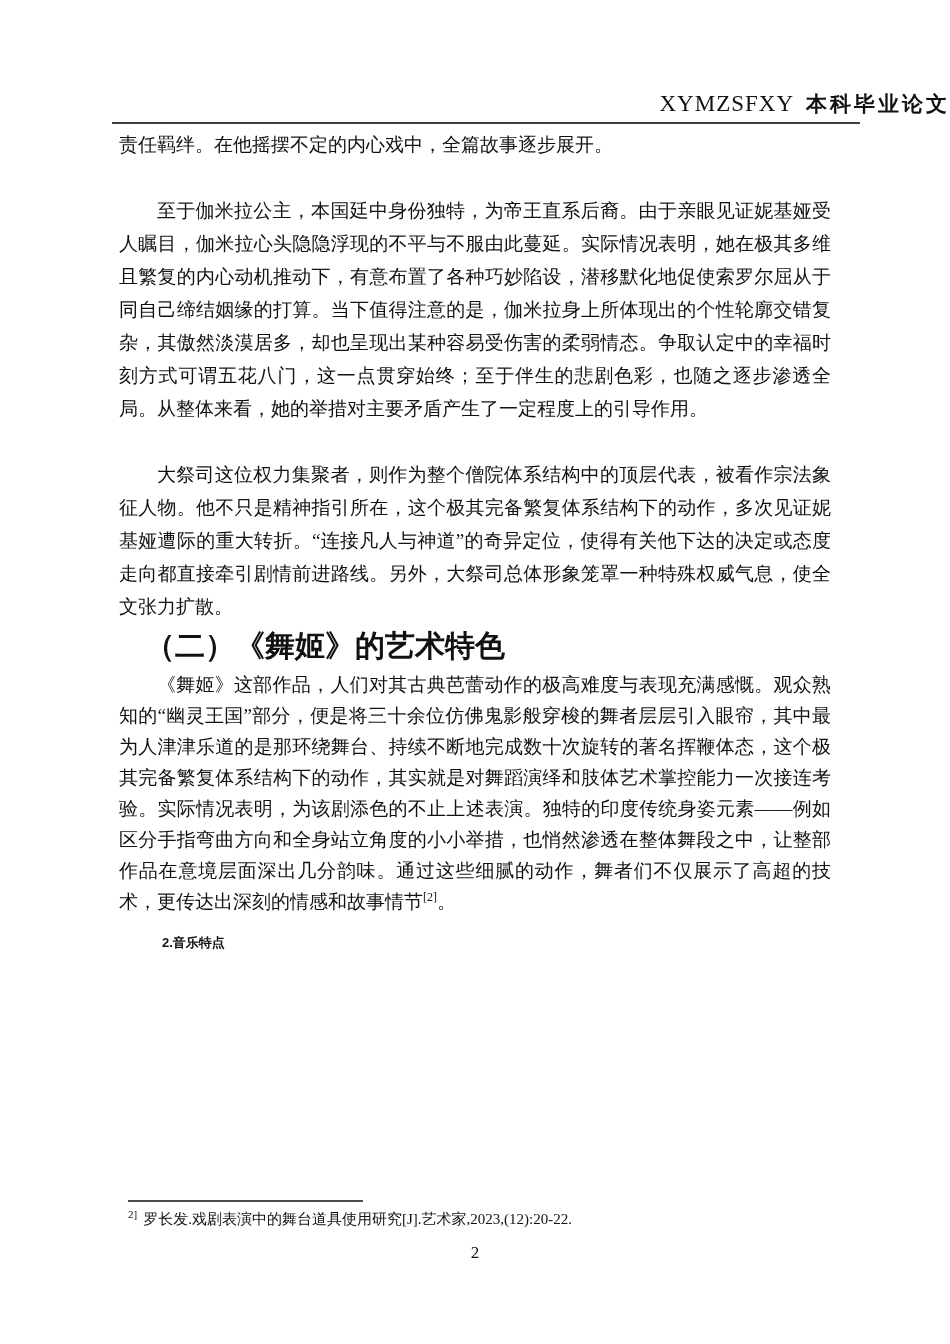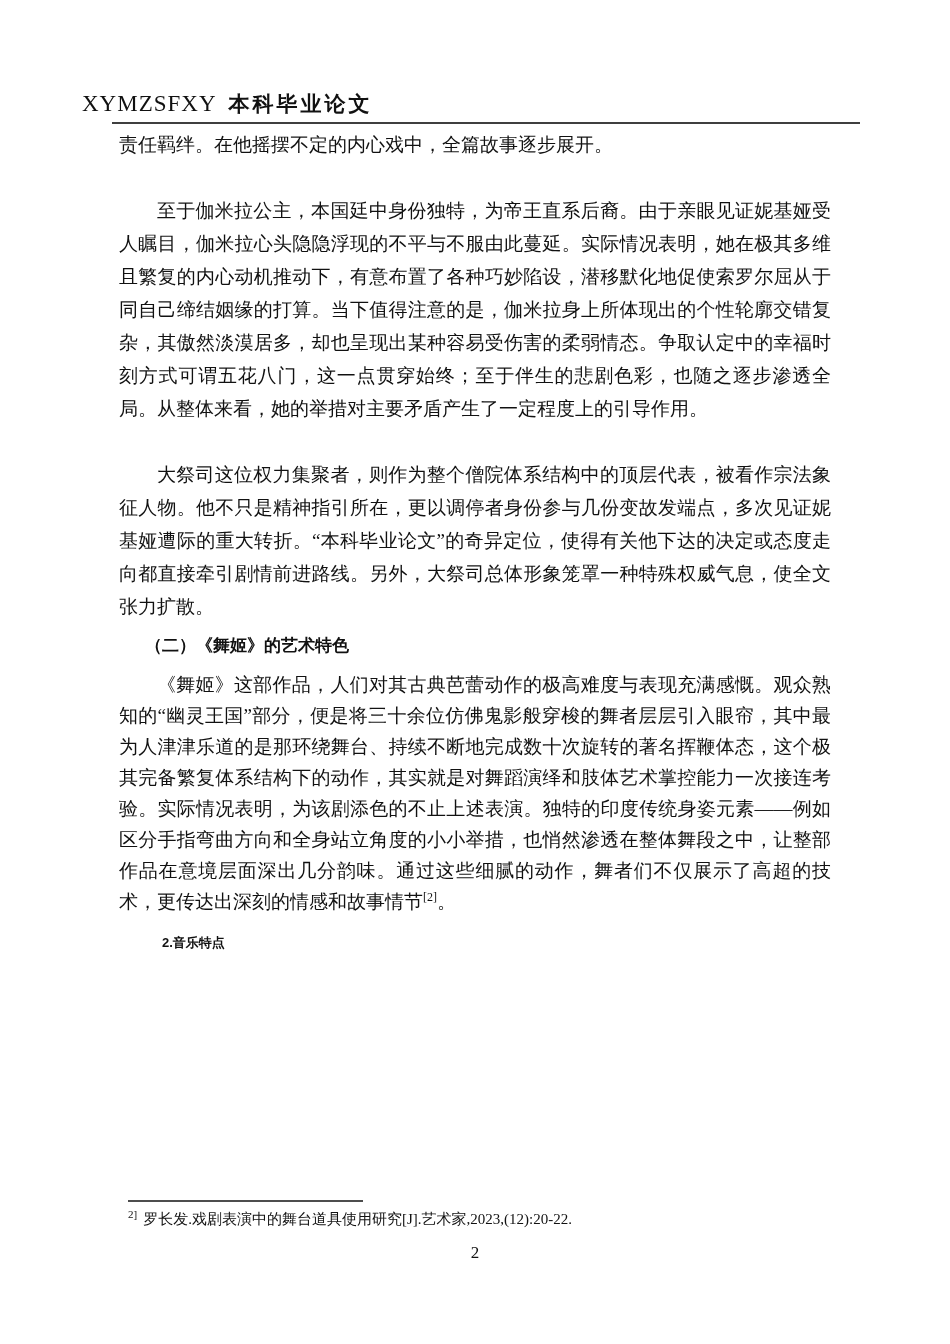--- a/index.html
+++ b/index.html
@@ -13,21 +13,21 @@
     overflow: hidden;
   }
   
   .doc-header {
     position: absolute;
     top: 90px;
     left: 0;
     width: 950px;
     padding-left: 82px;
     box-sizing: border-box;
-    text-align: left;
+    text-align: right;
     line-height: 28px;
     white-space: nowrap;
   }
   .doc-header .latin {
     font-size: 23px;
     letter-spacing: 1px;
     font-family: "Liberation Serif", "DejaVu Serif", serif;
   }
   .doc-header .cn {
     font-size: 21px;
@@ -56,21 +56,21 @@
     font-size: 19px;
     line-height: 33px;
   }
   .para {
     font-size: 19px;
     line-height: 33px;
     text-indent: 2em;
     margin-top: 33px !important;
   }
   .heading2 {
-    font-size: 17px;
+    font-size: 30px;
     line-height: 32px;
     font-weight: bold;
     text-indent: 33px;
     margin: 0;
     font-family: "Liberation Sans", "DejaVu Sans", sans-serif;
     text-align: left;
   }
   .subhead {
     font-size: 20px;
     line-height: 28px;
@@ -141,21 +141,21 @@
 
   <div class="doc-header">
     <span class="latin">XYMZSFXY</span>
     <span class="cn">本科毕业论文</span>
   </div>
   <div class="header-rule"></div>
 
   <div class="content">
     <p class="cont-line">责任羁绊。在他摇摆不定的内心戏中，全篇故事逐步展开。</p>
     <p class="para">至于伽米拉公主，本国廷中身份独特，为帝王直系后裔。由于亲眼见证妮基娅受人瞩目，伽米拉心头隐隐浮现的不平与不服由此蔓延。实际情况表明，她在极其多维且繁复的内心动机推动下，有意布置了各种巧妙陷设，潜移默化地促使索罗尔屈从于同自己缔结姻缘的打算。当下值得注意的是，伽米拉身上所体现出的个性轮廓交错复杂，其傲然淡漠居多，却也呈现出某种容易受伤害的柔弱情态。争取认定中的幸福时刻方式可谓五花八门，这一点贯穿始终；至于伴生的悲剧色彩，也随之逐步渗透全局。从整体来看，她的举措对主要矛盾产生了一定程度上的引导作用。</p>
-    <p class="para">大祭司这位权力集聚者，则作为整个僧院体系结构中的顶层代表，被看作宗法象征人物。他不只是精神指引所在，更以调停者身份参与几份变故发端点，多次见证妮基娅遭际的重大转折。“本科毕业论文”的奇异定位，使得有关他下达的决定或态度走向都直接牵引剧情前进路线。另外，大祭司总体形象笼罩一种特殊权威气息，使全文张力扩散。</p>
+    <p class="para">大祭司这位权力集聚者，则作为整个僧院体系结构中的顶层代表，被看作宗法象征人物。他不只是精神指引所在，这个极其完备繁复体系结构下的动作，多次见证妮基娅遭际的重大转折。“连接凡人与神道”的奇异定位，使得有关他下达的决定或态度走向都直接牵引剧情前进路线。另外，大祭司总体形象笼罩一种特殊权威气息，使全文张力扩散。</p>
     <h2 class="heading2">（二）《舞姬》的艺术特色</h2>
     <p class="para5"><span>《舞姬》这部作品，人们对其古典芭蕾动作的极高难度与表现充满感慨。观众熟知的“幽灵王国”部分，便是将三十余位仿佛鬼影般穿梭的舞者层层引入眼帘，其中最为人津津乐道的是那环绕舞台、持续不断地完成数十次旋转的著名挥鞭体态，这个极其完备繁复体系结构下的动作，其实就是对舞蹈演绎和肢体艺术掌控能力一次接连考验。实际情况表明，为该剧添色的不止上述表演。独特的印度传统身姿元素——例如区分手指弯曲方向和全身站立角度的小小举措，也悄然渗透在整体舞段之中，让整部作品在意境层面深出几分韵味。通过这些细腻的动作，舞者们不仅展示了高超的技术，更传达出深刻的情感和故事情节</span><sup class="ref">[2]</sup><span>。</span></p>
     <h3 class="subhead2">2.音乐特点</h3>
   </div>
 
   <div class="footnote-sep"></div>
   <p class="footnote"><sup class="fref">2]</sup><span>罗长发.戏剧表演中的舞台道具使用研究[J].艺术家,2023,(12):20-22.</span></p>
 
   <div class="page-number">2</div>
 

